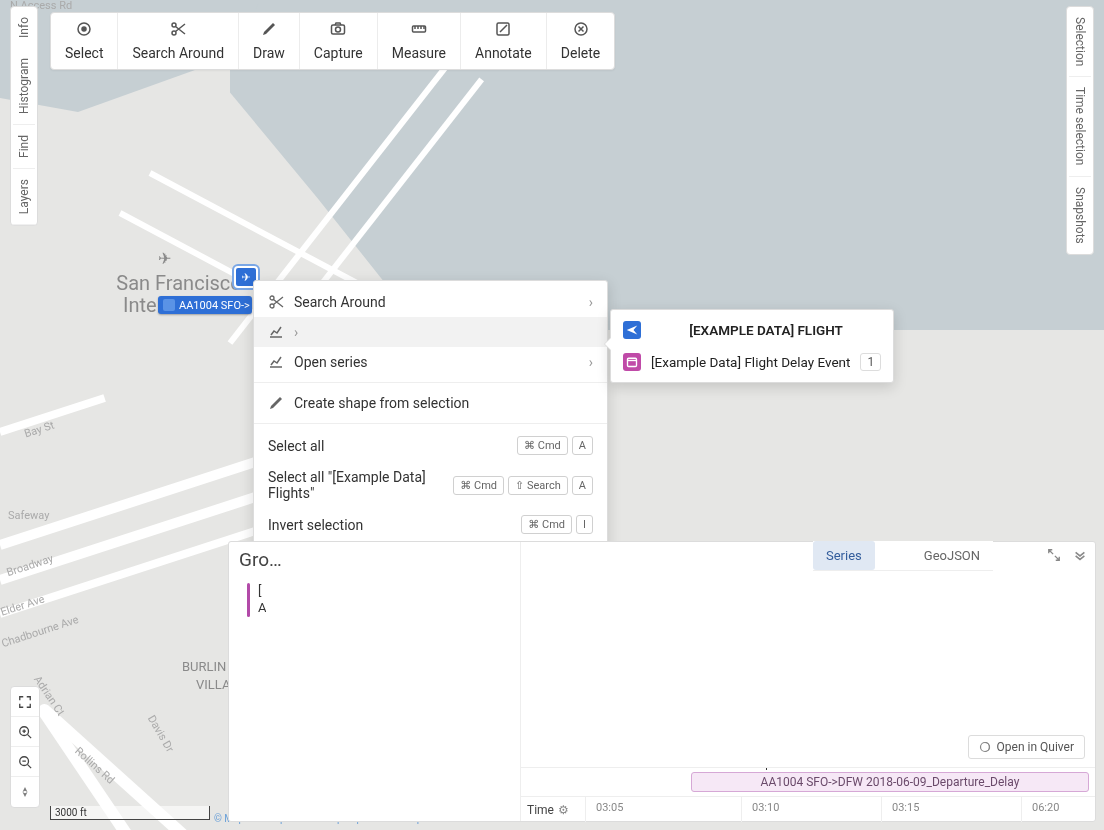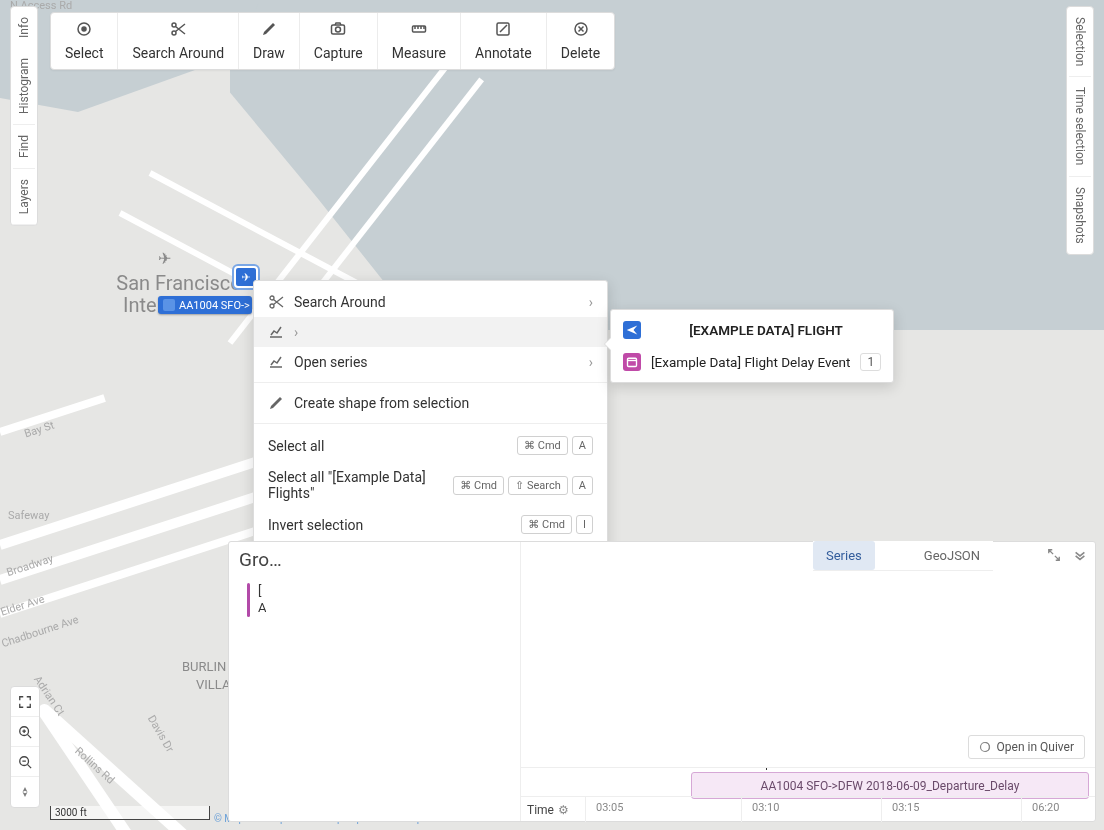--- a/index.html
+++ b/index.html
@@ -82,21 +82,21 @@
   .bp-left-head { padding: 6px 10px; font-size: 19px; color: #444; border-bottom: 0px solid #eee; overflow: hidden; white-space: nowrap; }
   .bp-left-item { display: flex; align-items: flex-start; gap: 2px; padding: 6px 10px 6px 18px; }
   .bp-left-item .bar { width: 3px; align-self: stretch; background: #b24aa8; border-radius: 2px; margin-right: 6px; }
   .bp-left-item .txt { font-size: 13px; color: #333; line-height: 1.3; overflow: hidden; white-space: normal; }
 
   .timeline { position: absolute; left: 0; right: 0; bottom: 0; height: 54px; border-top: 1px solid #eee; }
   .timeline .trow { position: relative; height: 28px; }
   .timeline .axis { position: relative; height: 26px; border-top: 1px solid #eee; display: flex; align-items: center; }
   .timeline .axis .tlabel { width: 60px; font-size: 12px; color: #444; padding-left: 6px; display: flex; align-items: center; gap: 4px; }
   .timeline .axis .tick { position: absolute; top: 0; bottom: 0; border-left: 1px solid #eee; font-size: 11px; color: #888; padding: 4px 0 0 10px; }
-  .timeline .eventbar { position: absolute; top: 4px; height: 27px; background: #f6e8f6; border: 1px solid #d6a8d6; border-radius: 3px; display: flex; align-items: center; justify-content: center; font-size: 12px; color: #6a4a6a; padding: 0 0; white-space: nowrap; }
+  .timeline .eventbar { position: absolute; top: 4px; height: 20px; background: #f6e8f6; border: 1px solid #d6a8d6; border-radius: 3px; display: flex; align-items: center; justify-content: center; font-size: 12px; color: #6a4a6a; padding: 0 0; white-space: nowrap; }
   .timeline .playhead { position: absolute; top: 0; bottom: 26px; width: 0; border-left: 1.5px solid #333; left: 245px; }
 
   .open-quiver { position: absolute; right: 10px; bottom: 62px; background: #fff; border: 1px solid #dcdcdc; border-radius: 3px; padding: 4px 10px; font-size: 12px; color: #555; display: flex; align-items: center; gap: 6px; cursor: pointer; }
   .open-quiver .qicon { width: 12px; height: 12px; color: #888; }
 
   svg { display: block; }
 </style>
 </head>
 <body>
 

